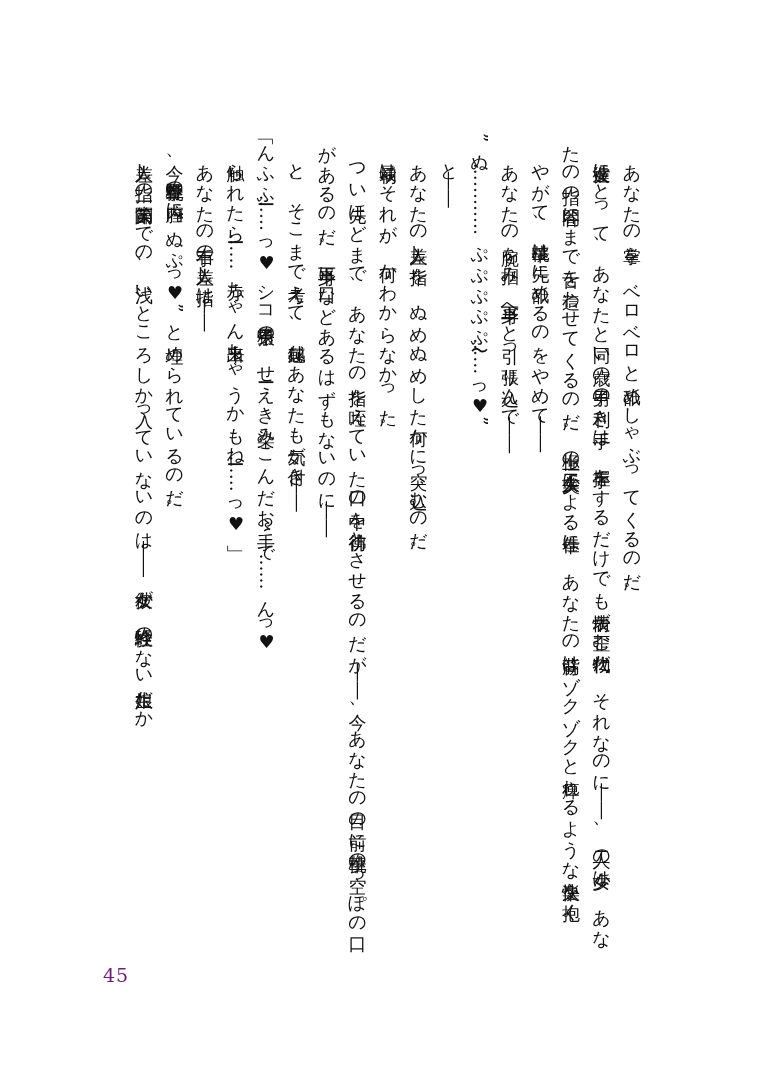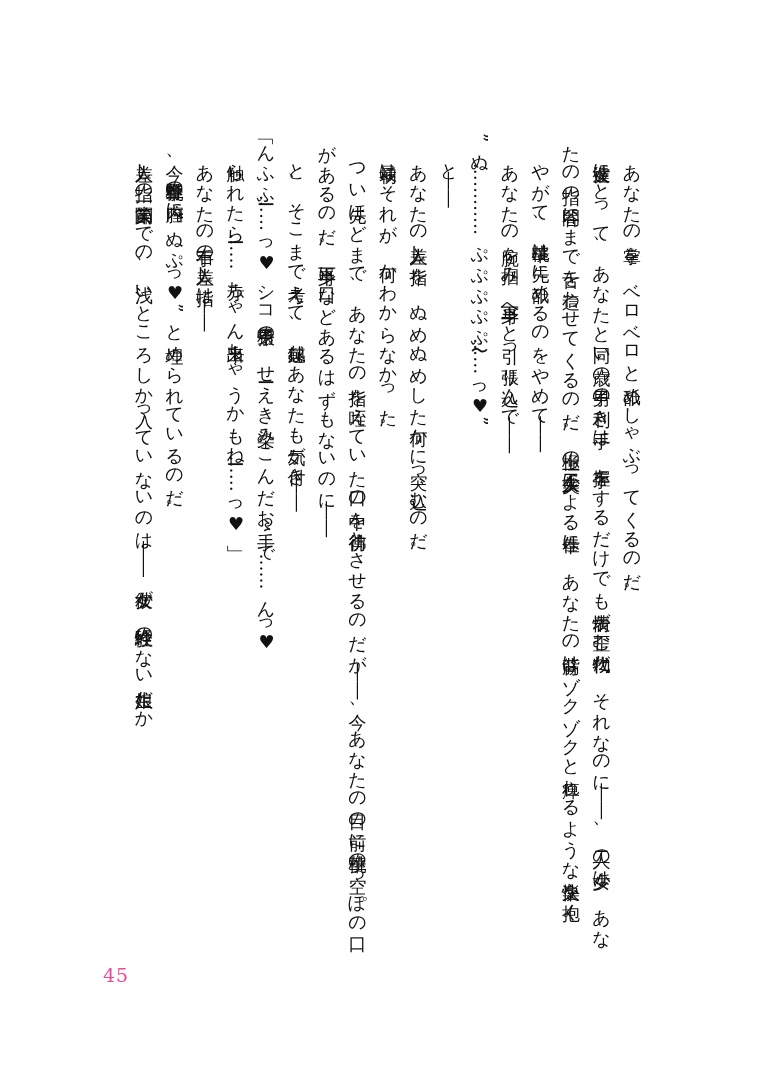--- a/index.html
+++ b/index.html
@@ -37,21 +37,21 @@
     margin: 0;
     padding: 0;
     text-align: left;
   }
   .page-number {
     position: absolute;
     left: 103px;
     top: 964px;
     font-size: 19px;
     letter-spacing: 1px;
-    color: #ec4899;
+    color: #701a75;
   }
 </style>
 </head>
 <body style="background: rgb(255, 255, 255);">
 
 <div class="page">
   <div class="text-area" id="text-area" style="color: rgb(17, 17, 17);">
       <p class="line">　あなたの掌を、ベロベロと舐めしゃぶってくるのだ。</p>
       <p class="line">　彼女達にとって、あなたと同い歳の男子の利き手は、握手をするだけでも表情が歪む代物だ。それなのに――、二人の少女は、あなたの指の谷間にまで舌を這わせてくるのだ。極上の美少女二人による奉仕に、あなたの背筋はゾクゾクと痺れるような快楽を抱く。</p>
       <p class="line">　やがて、桃華は先に舐めるのをやめて――</p>

